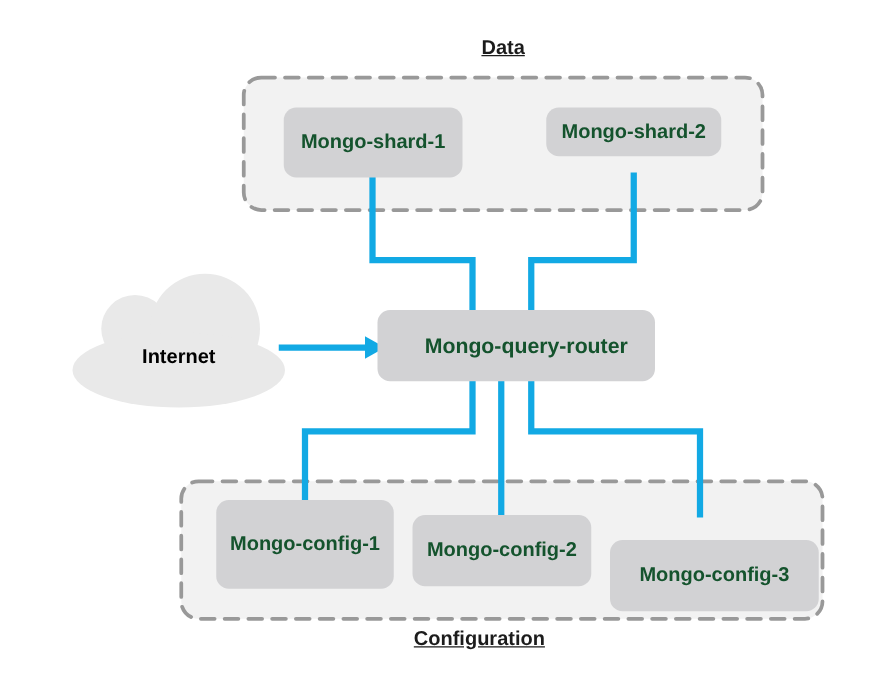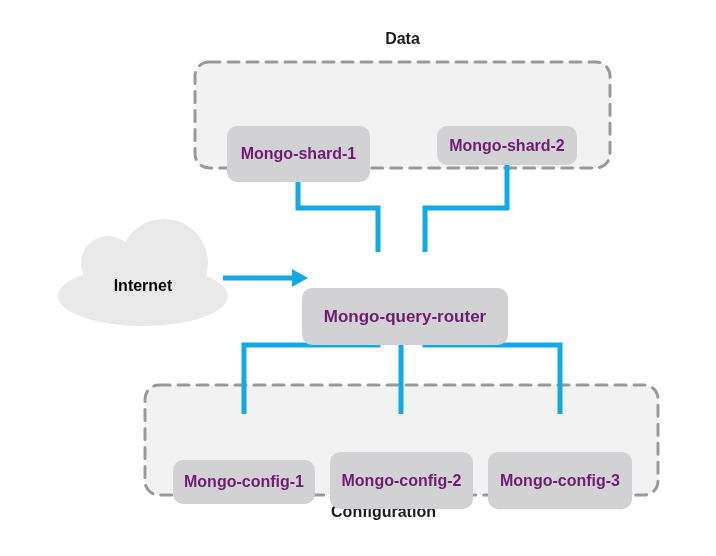--- a/index.html
+++ b/index.html
@@ -30,33 +30,33 @@
     stroke-linecap: butt;
     stroke-linejoin: miter;
   }
   .group-label {
     position: absolute;
     z-index: 2;
     text-align: center;
     font-size: 16px;
     font-weight: 700;
     color: #1c1c1c;
+    text-decoration: underline;
   }
   .node {
     position: absolute;
     z-index: 3;
     background: #d2d2d4;
     border-radius: 10px;
     display: flex;
     align-items: center;
     justify-content: center;
     font-size: 16px;
     font-weight: 700;
-    color: #701a75;
-    margin-top: 40px;
+    color: #14532d;
   }
   .node.router { font-size: 17px; }
   .cloud-label {
     position: absolute;
     z-index: 2;
     text-align: center;
     font-size: 16px;
     font-weight: 700;
     color: #000000;
   }
@@ -91,26 +91,26 @@
   <div class="group-label" style="left:127px; top:503px; width:513px;">Configuration</div>
 
   <div class="cloud-label" style="left:63px; top:277px; width:160px;">Internet</div>
 
   <div class="node" style="left:227px; top:86px; width:143px; height:56px;">
     <span>Mongo-shard-1</span>
   </div>
   <div class="node" style="left:437px; top:86px; width:140px; height:39px;">
     <span>Mongo-shard-2</span>
   </div>
-  <div class="node router" style="left:302px; top:248px; width:206px; height:57px;">
+  <div class="node router" style="left:302px; top:248px; width:206px; height:57px;padding-left:16px;">
     <span>Mongo-query-router</span>
   </div>
-  <div class="node" style="left:173px; top:420px; width:142px; height:44px;justify-content:center;">
+  <div class="node" style="left:173px; top:400px; width:142px; height:71px;justify-content:center;">
     <span>Mongo-config-1</span>
   </div>
   <div class="node" style="left:330px; top:412px; width:143px; height:57px;">
     <span>Mongo-config-2</span>
   </div>
-  <div class="node" style="left:488px; top:412px; width:144px; height:57px;">
+  <div class="node" style="left:488px; top:432px; width:167px; height:57px;">
     <span>Mongo-config-3</span>
   </div>
 
 </div>
 
 </body></html>

